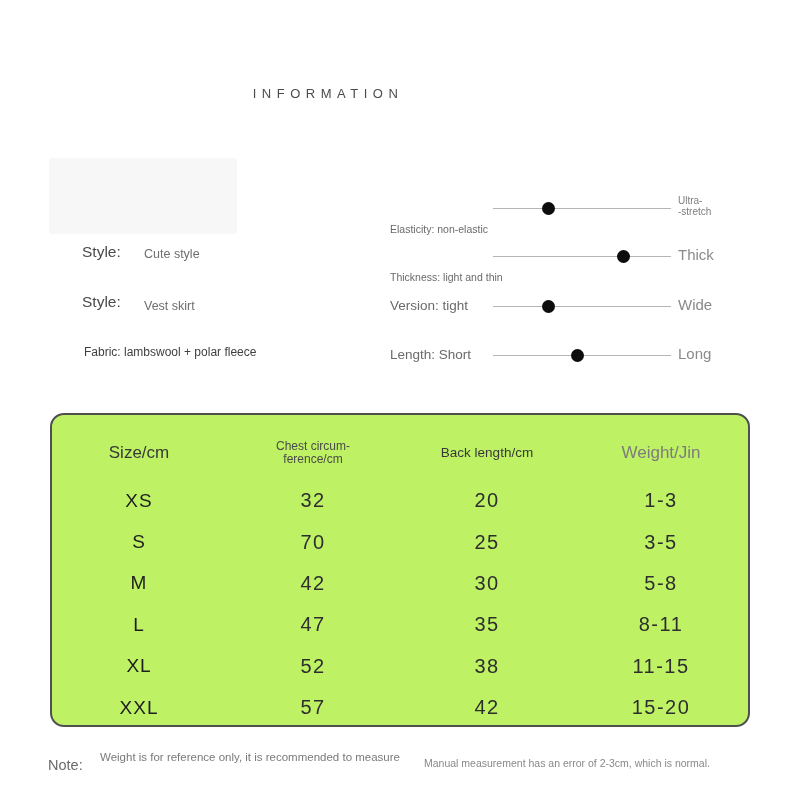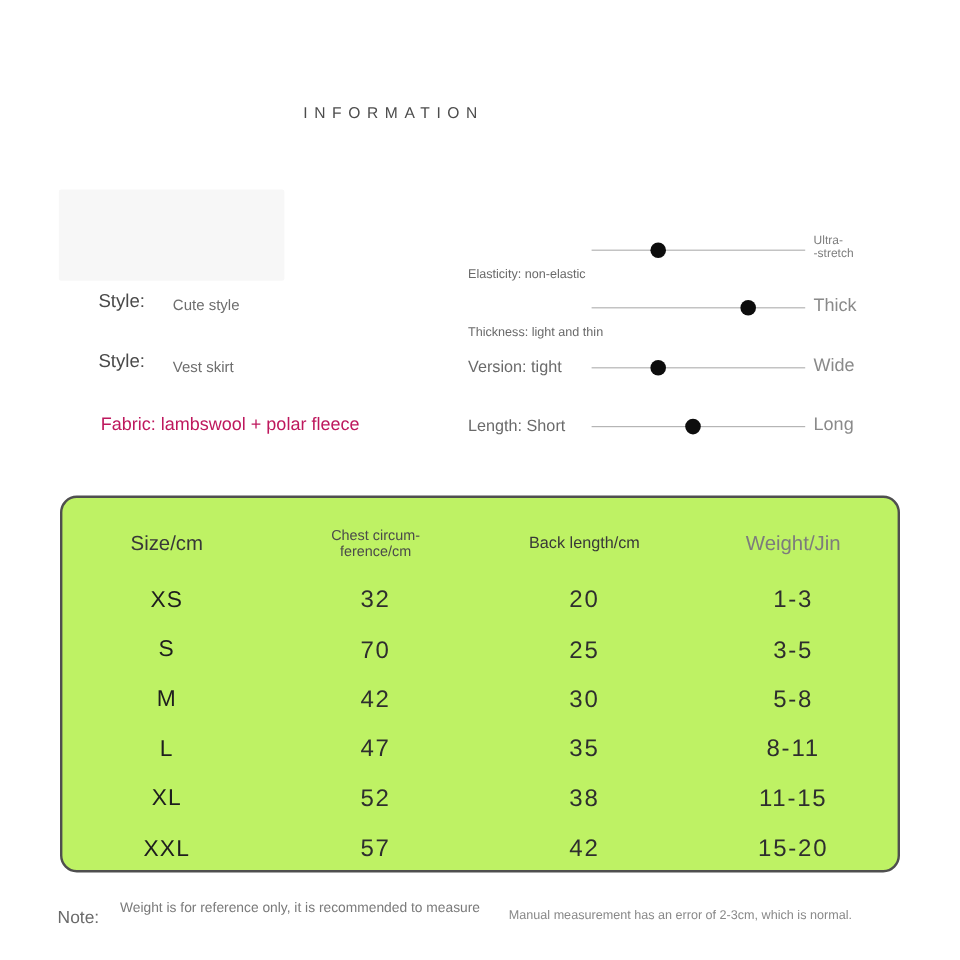--- a/index.html
+++ b/index.html
@@ -9,21 +9,21 @@
   }
   .abs{position:absolute;}
   
   .title{left:0;top:50px;width:800px;text-align:center;font-size:15px;color:#1c1c1c;}
   .subtitle{left:0;top:86px;width:656px;text-align:center;font-size:13px;color:#4c4c4c;letter-spacing:5.5px;}
   
   .faint-rect{left:49px;top:158px;width:188px;height:76px;background:#f7f7f7;border-radius:2px;}
   
   .d-label{font-size:15.5px;color:#4a4a4a;}
   .d-value{font-size:12.5px;color:#6e6e6e;}
-  .d-fabric{font-size:15px;color:#be185d;}
+  .d-fabric{font-size:12px;color:#404040;}
   
   .slider-row{left:388px;width:335px;height:22px;}
   .s-label{position:absolute;left:2px;color:#6a6a6a;white-space:nowrap;}
   .s-label.sm{font-size:10.5px;top:4px;margin-top:21px;}
   .s-label.md{font-size:13.5px;top:2px;}
   .track{position:absolute;left:105px;top:10px;width:178px;height:1px;background:#b5b5b5;}
   .dot{position:absolute;top:-6px;width:13px;height:13px;margin-left:-6px;border-radius:50%;background:#0d0d0d;}
   .s-right{position:absolute;left:290px;color:#8a8a8a;white-space:nowrap;}
   .s-right.big{font-size:15px;top:0px;}
   .s-right.small{font-size:10px;top:-3px;line-height:11px;color:#7d7d7d;}

